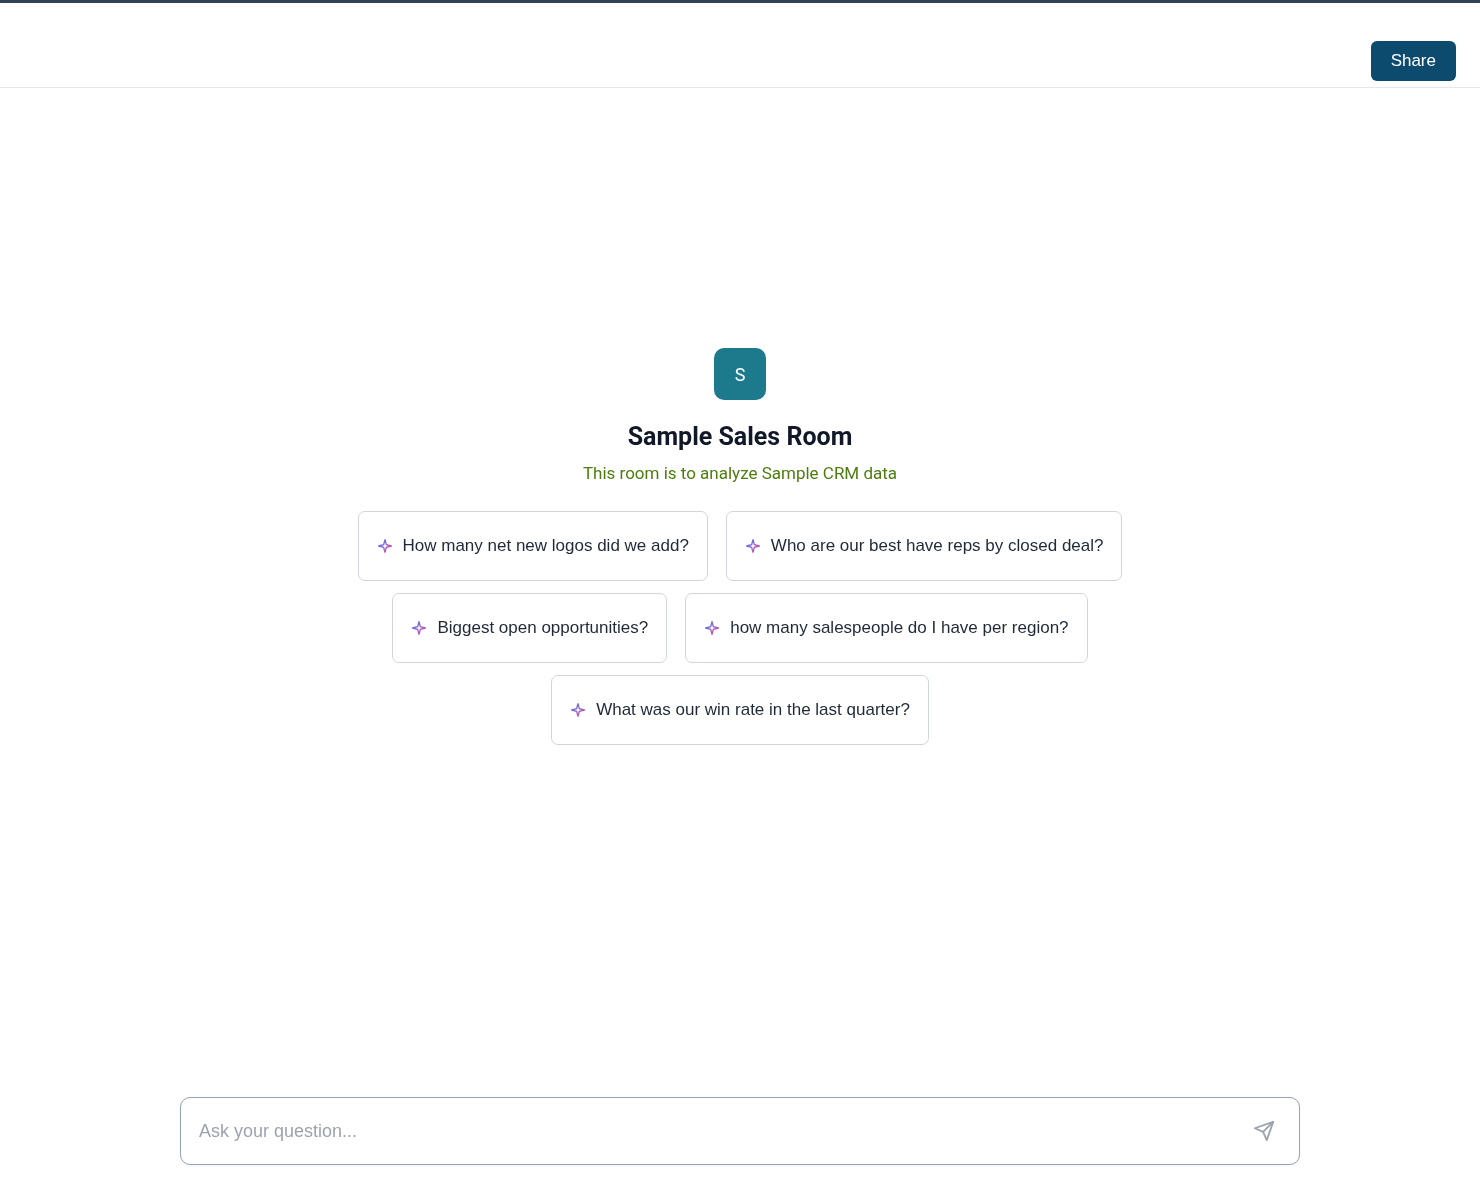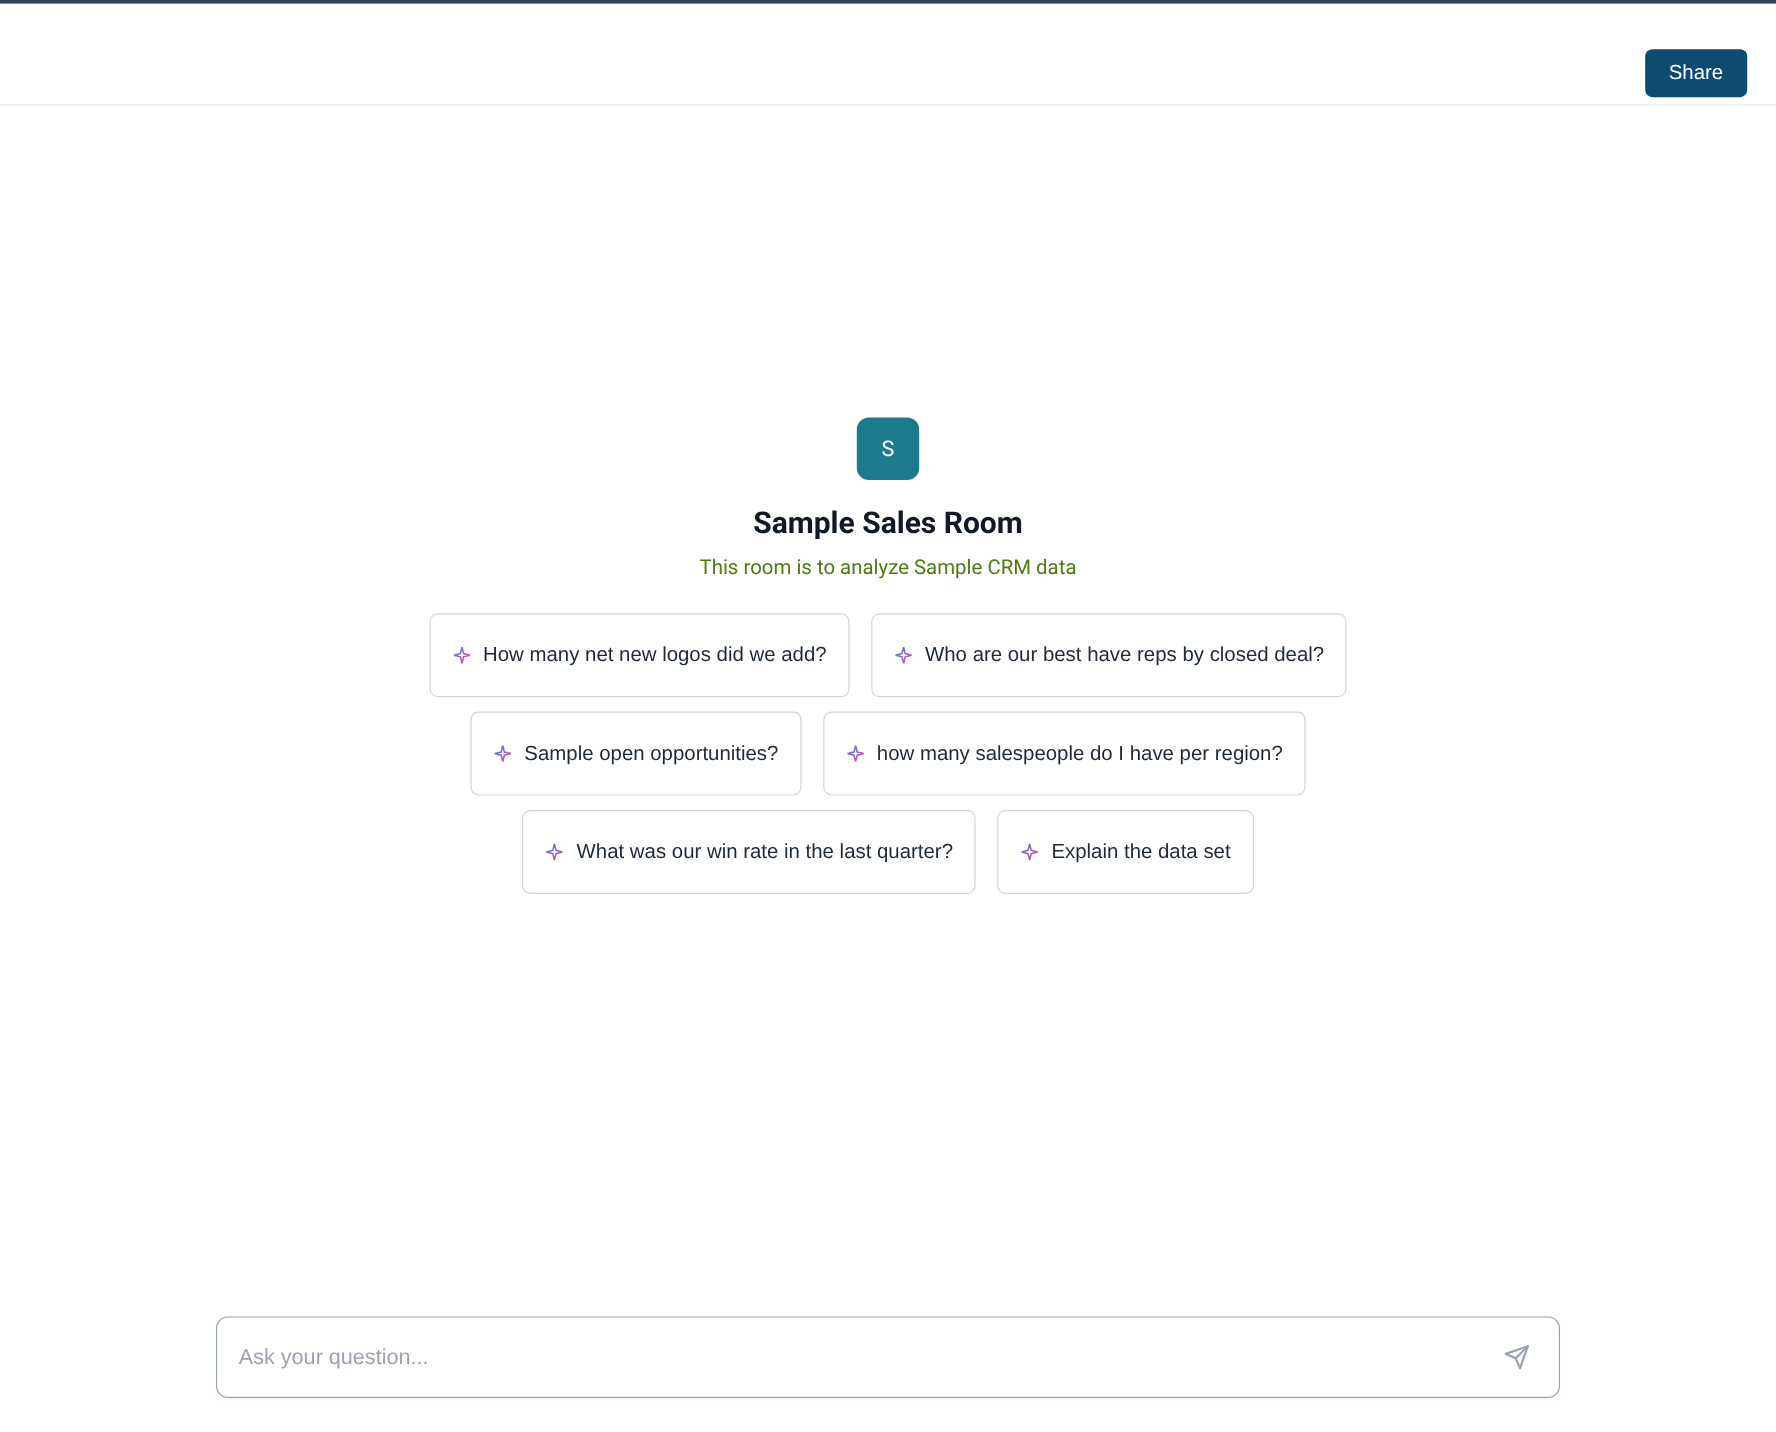--- a/index.html
+++ b/index.html
@@ -197,21 +197,21 @@
       <button class="suggestion-chip">
         <svg class="sparkle-icon" viewBox="0 0 24 24" fill="none" stroke="url(#grad3)" stroke-width="2">
           <defs>
               <linearGradient id="grad3" x1="0%" y1="0%" x2="100%" y2="100%">
                 <stop offset="0%" stop-color="#3b82f6"></stop>
                 <stop offset="100%" stop-color="#ec4899"></stop>
               </linearGradient>
             </defs>
           <path d="M12 2 L14 10 L22 12 L14 14 L12 22 L10 14 L2 12 L10 10 Z"></path>
         </svg>
-        <span>Sample open opportunities?</span>
+        <span>Biggest open opportunities?</span>
       </button>
       <button class="suggestion-chip">
         <svg class="sparkle-icon" viewBox="0 0 24 24" fill="none" stroke="url(#grad4)" stroke-width="2">
           <defs>
               <linearGradient id="grad4" x1="0%" y1="0%" x2="100%" y2="100%">
                 <stop offset="0%" stop-color="#3b82f6"></stop>
                 <stop offset="100%" stop-color="#ec4899"></stop>
               </linearGradient>
             </defs>
           <path d="M12 2 L14 10 L22 12 L14 14 L12 22 L10 14 L2 12 L10 10 Z"></path>
@@ -225,32 +225,20 @@
         <svg class="sparkle-icon" viewBox="0 0 24 24" fill="none" stroke="url(#grad5)" stroke-width="2">
           <defs>
               <linearGradient id="grad5" x1="0%" y1="0%" x2="100%" y2="100%">
                 <stop offset="0%" stop-color="#3b82f6"></stop>
                 <stop offset="100%" stop-color="#ec4899"></stop>
               </linearGradient>
             </defs>
           <path d="M12 2 L14 10 L22 12 L14 14 L12 22 L10 14 L2 12 L10 10 Z"></path>
         </svg>
         <span>What was our win rate in the last quarter?</span>
-      </button>
-      <button class="suggestion-chip">
-        <svg class="sparkle-icon" viewBox="0 0 24 24" fill="none" stroke="url(#grad6)" stroke-width="2">
-          <defs>
-              <linearGradient id="grad6" x1="0%" y1="0%" x2="100%" y2="100%">
-                <stop offset="0%" stop-color="#3b82f6"></stop>
-                <stop offset="100%" stop-color="#ec4899"></stop>
-              </linearGradient>
-            </defs>
-          <path d="M12 2 L14 10 L22 12 L14 14 L12 22 L10 14 L2 12 L10 10 Z"></path>
-        </svg>
-        <span>Explain the data set</span>
       </button>
     </div>
   </div>
 </div>
 
 <div class="input-container">
   <div class="question-input-wrapper">
     <input type="text" class="question-input" placeholder="Ask your question..." style="">
     <button class="send-button">
       <svg class="send-icon" viewBox="0 0 24 24" fill="none" stroke="currentColor" stroke-width="2" stroke-linecap="round" stroke-linejoin="round">

